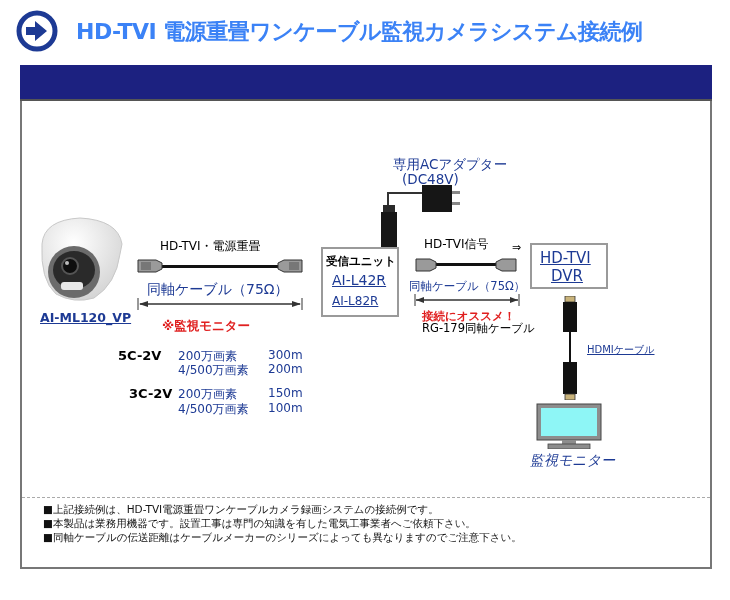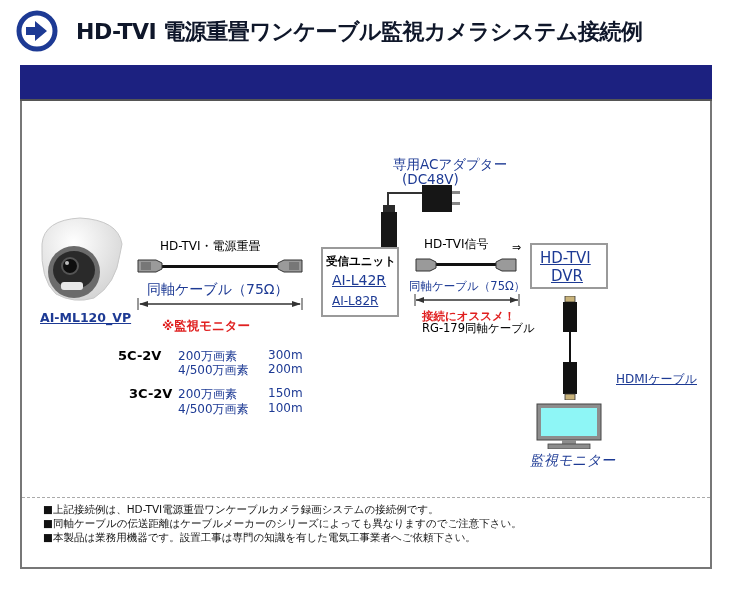--- a/index.html
+++ b/index.html
@@ -2,21 +2,21 @@
 <html><head>
   <meta charset="utf-8">
   <style>
     * { box-sizing: border-box; margin: 0; padding: 0; }
     html, body { width: 730px; height: 600px; background: #ffffff; overflow: hidden; }
     body { position: relative; font-family: "DejaVu Sans", "Liberation Sans", sans-serif; color: #000; }
     .abs { position: absolute; }
 
     
     .title-icon { left: 16px; top: 10px; width: 42px; height: 42px; }
-    .page-title { left: 76px; top: 17px; font-size: 22px; font-weight: bold; color: #0f172a; white-space: nowrap; letter-spacing: -0.5px; }
+    .page-title { left: 76px; top: 17px; font-size: 22px; font-weight: bold; color: #3b82f6; white-space: nowrap; letter-spacing: -0.5px; }
 
     
     .frame { left: 20px; top: 65px; width: 692px; height: 504px; border: 2px solid #777; border-top: none; }
     .band { left: 20px; top: 65px; width: 692px; height: 36px; background: #1c2180; border-bottom: 2px solid #555; }
     .divider { left: 22px; top: 497px; width: 688px; border-top: 1px dashed #aaa; }
 
     .txt { position: absolute; white-space: nowrap; }
     .link { color: #1d3a94; text-decoration: underline; }
     .blue { color: #1d3a94; }
     .red { color: #e02020; font-weight: bold; }
@@ -126,28 +126,28 @@
 <div class="txt link" style="left:540px;top:249px;font-size:15px;">HD-TVI</div>
 <div class="txt link" style="left:551px;top:267px;font-size:15px;">DVR</div>
 
 <svg class="abs" style="left:562px;top:296px;width:16px;height:104px;" viewBox="0 0 16 104">
   <rect x="3" y="0" width="10" height="6" fill="#c9b37a" stroke="#333" stroke-width="0.8"></rect>
   <rect x="1" y="6" width="14" height="30" fill="#111"></rect>
   <rect x="7" y="36" width="2" height="30" fill="#111"></rect>
   <rect x="1" y="66" width="14" height="32" fill="#111"></rect>
   <rect x="3" y="98" width="10" height="6" fill="#c9b37a" stroke="#333" stroke-width="0.8"></rect>
 </svg>
-<div class="txt link" style="left:616px;top:343px;font-size:12px;margin-top:28px;">HDMIケーブル</div>
+<div class="txt link" style="left:587px;top:343px;font-size:10px;">HDMIケーブル</div>
 
 <svg class="abs" style="left:536px;top:403px;width:66px;height:46px;" viewBox="0 0 66 46">
   <rect x="1" y="1" width="64" height="36" fill="#8d8d8d" stroke="#444"></rect>
   <rect x="5" y="5" width="56" height="28" fill="#8ef6f6"></rect>
   <rect x="26" y="37" width="14" height="4" fill="#8d8d8d"></rect>
   <rect x="12" y="41" width="42" height="5" fill="#8d8d8d" stroke="#444" stroke-width="0.8"></rect>
 </svg>
 <div class="txt blue" style="left:530px;top:452px;font-size:14px;font-style:italic;">監視モニター</div>
 
 <div class="abs divider"></div>
 <div class="abs notes">
   <div>■上記接続例は、HD-TVI電源重畳ワンケーブルカメラ録画システムの接続例です。</div>
+  <div>■本製品は業務用機器です。設置工事は専門の知識を有した電気工事業者へご依頼下さい。</div>
   <div>■同軸ケーブルの伝送距離はケーブルメーカーのシリーズによっても異なりますのでご注意下さい。</div>
-  <div>■本製品は業務用機器です。設置工事は専門の知識を有した電気工事業者へご依頼下さい。</div>
 </div>
 
 </body></html>

